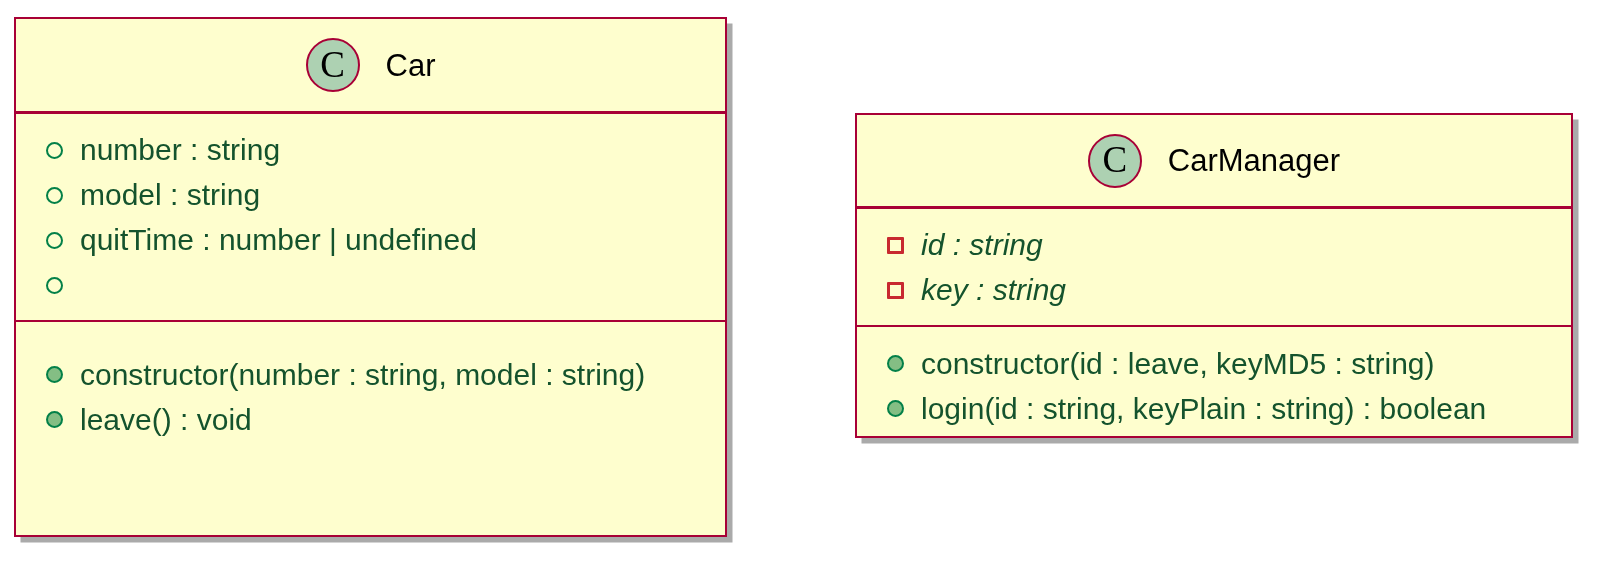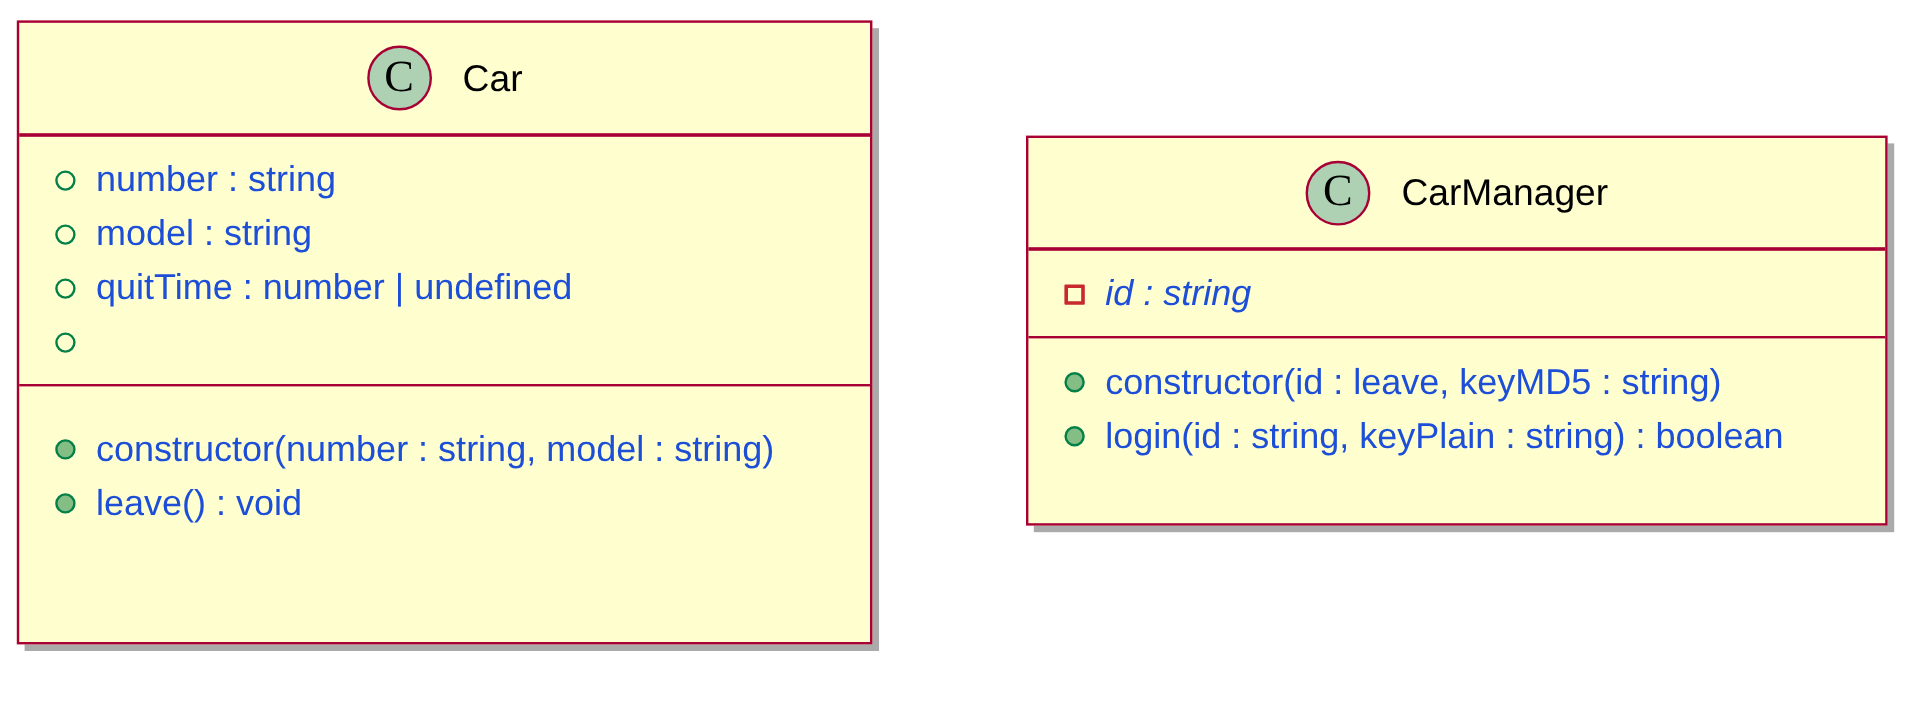--- a/index.html
+++ b/index.html
@@ -111,21 +111,21 @@
     display: flex;
     align-items: center;
     padding-left: 30px;
     height: 45px;
     white-space: nowrap;
   }
 
   .member-label {
     font-family: "Liberation Sans", sans-serif;
     font-size: 30px;
-    color: #1d4ed8;
+    color: #14532d;
     margin-left: 17px;
     line-height: 1;
   }
 
   
   .vis-icon {
     flex: 0 0 auto;
     display: inline-block;
     box-sizing: border-box;
   }
@@ -223,20 +223,24 @@
 
     <div class="uml-divider"></div>
 
     <div class="uml-compartment compartment-attributes">
 
       <div class="uml-member">
         <span class="vis-icon field-private"></span>
         <span class="member-label">id : string</span>
       </div>
 
+      <div class="uml-member">
+        <span class="vis-icon field-private"></span>
+        <span class="member-label">key : string</span>
+      </div>
 
     </div>
 
     <div class="uml-divider"></div>
 
     <div class="uml-compartment compartment-methods">
 
       <div class="uml-member">
         <span class="vis-icon method-public"></span>
         <span class="member-label">constructor(id : leave, keyMD5 : string)</span>

